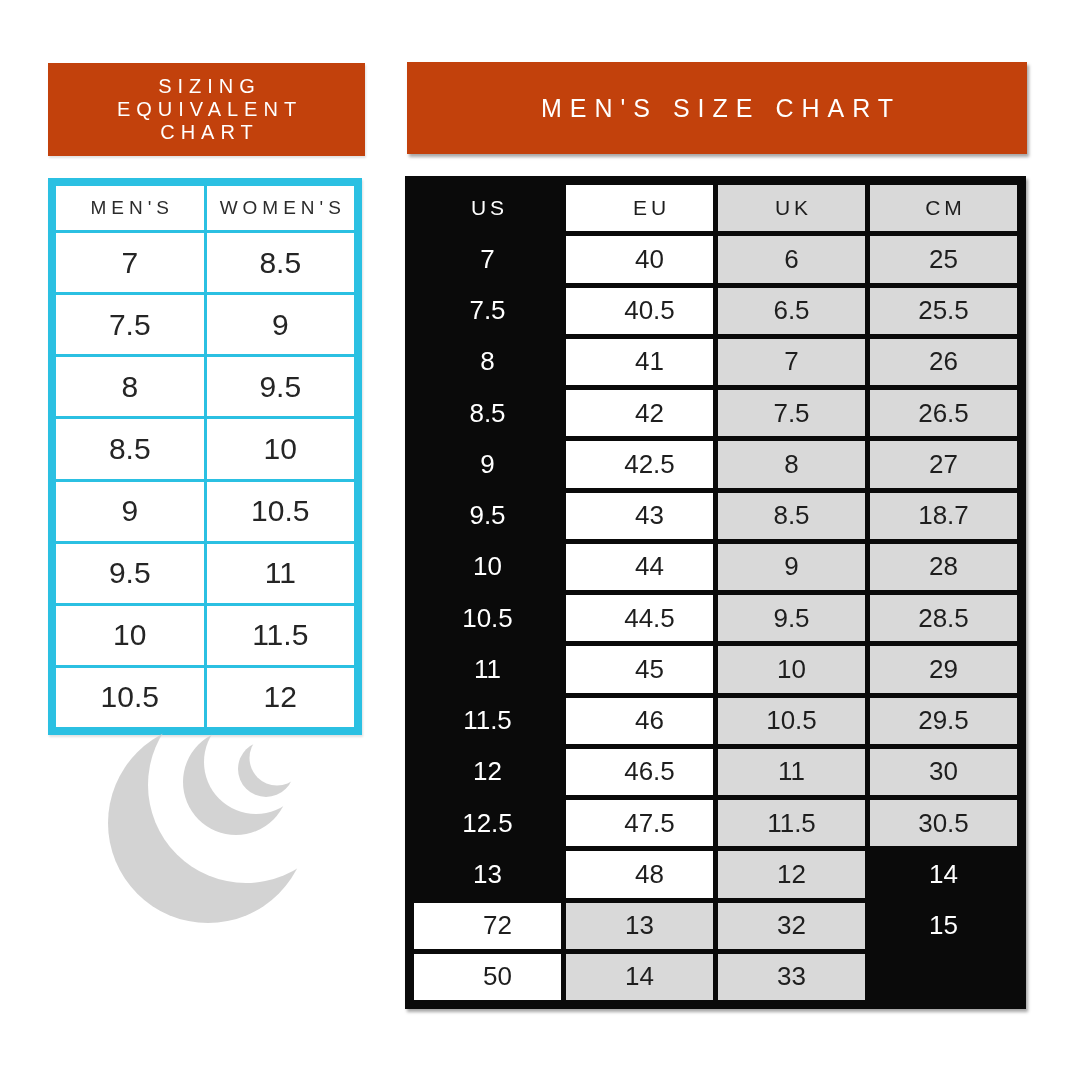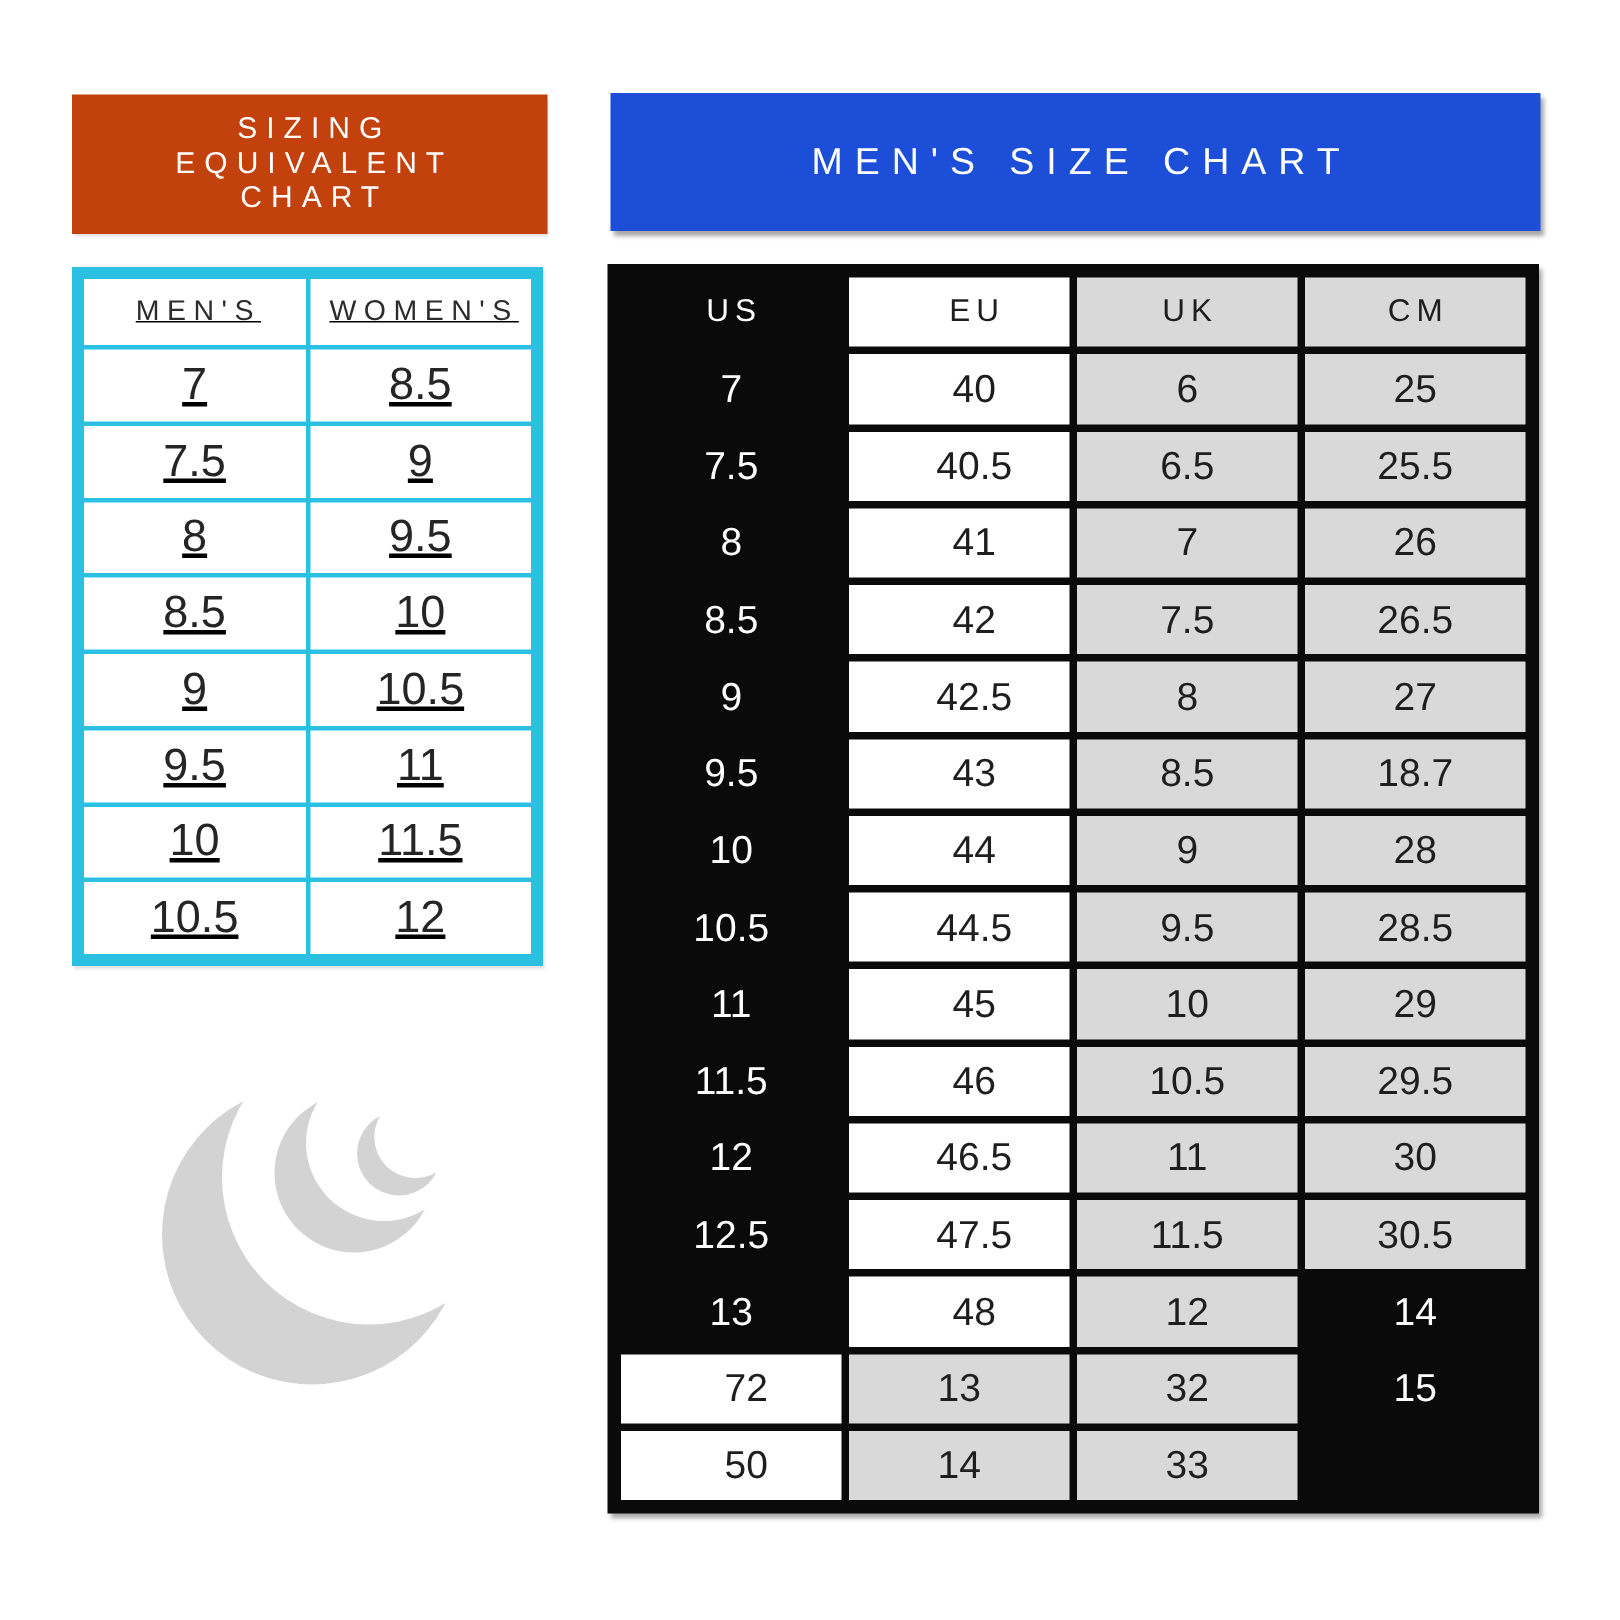--- a/index.html
+++ b/index.html
@@ -27,30 +27,29 @@
     line-height: 23px;
     letter-spacing: 6px;
     text-indent: 6px;
     text-transform: uppercase;
     box-shadow: 1px 2px 2px rgba(0,0,0,0.12);
   }
 
   .left-grid {
     position: absolute;
     left: 48px; top: 178px;
-    width: 314px; height: 466px;
+    width: 314px; height: 557px;
     box-sizing: border-box;
     background: #2BC0E2;
     padding: 8px;
     display: grid;
     grid-template-columns: 1fr 1fr;
     grid-template-rows: 44px repeat(8, 1fr);
     gap: 3px;
     box-shadow: 1px 2px 2px rgba(0,0,0,0.12);
-    text-decoration: underline;
   }
   .left-grid .cell {
     background: #ffffff;
     display: flex;
     align-items: center;
     justify-content: center;
     font-size: 30px;
     color: #252525;
   }
   .left-grid .hcell {
@@ -64,21 +63,21 @@
     position: absolute;
     left: 100px; top: 712px;
     width: 220px; height: 262px;
   }
 
   
   .black-header {
     position: absolute;
     left: 407px; top: 62px;
     width: 620px; height: 92px;
-    background: #1d4ed8;
+    background: #c2410c;
     color: #ffffff;
     display: flex;
     align-items: center;
     justify-content: center;
     font-size: 25px;
     letter-spacing: 8px;
     text-indent: 8px;
     text-transform: uppercase;
     box-shadow: 2px 3px 3px rgba(0,0,0,0.35);
   }

